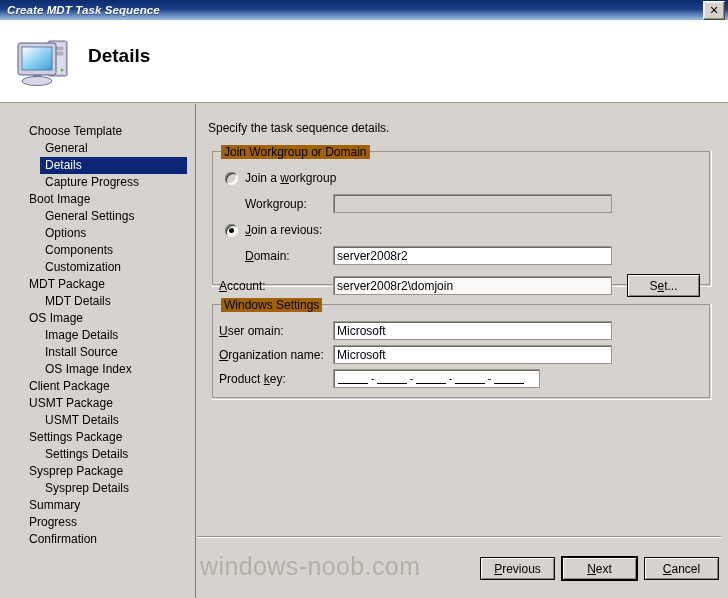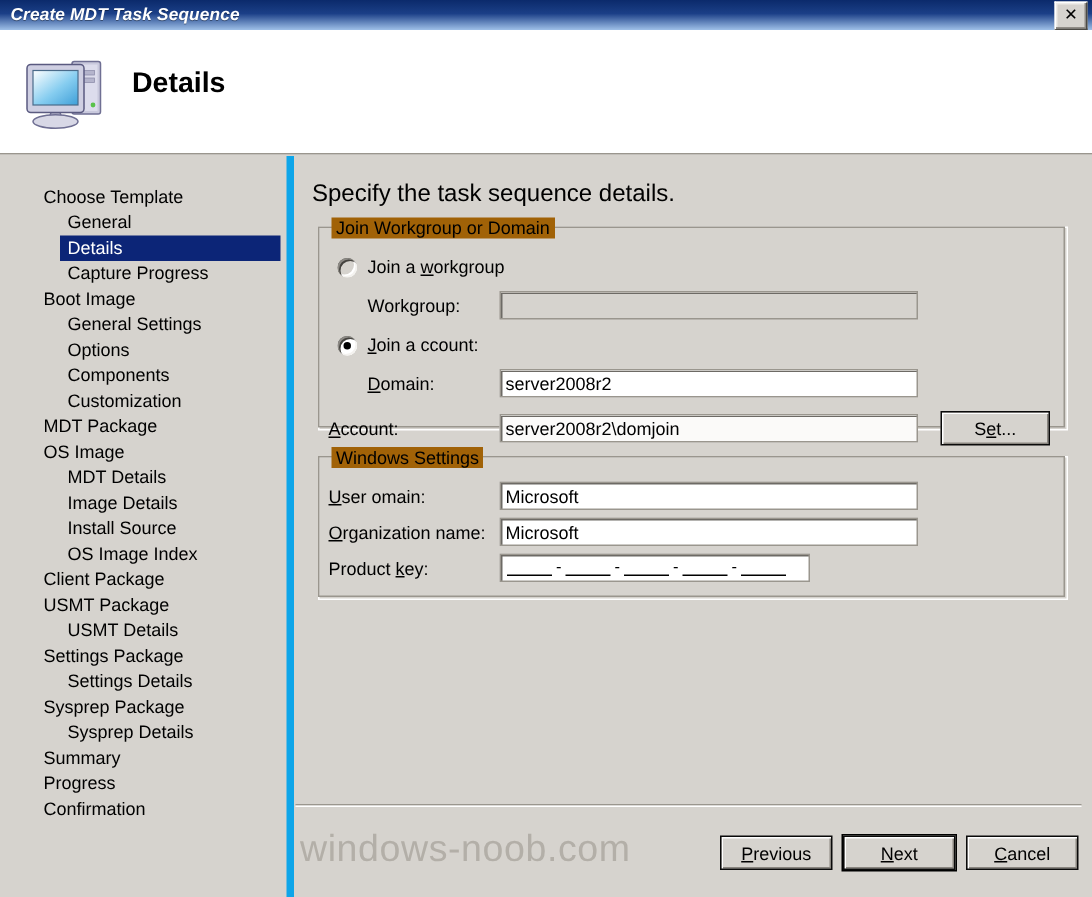--- a/index.html
+++ b/index.html
@@ -90,21 +90,21 @@
   }
 
   
   .sidebar {
     position: absolute;
     left: 0;
     top: 104px;
     width: 196px;
     height: 494px;
     background: #d6d3ce;
-    border-right: 5px solid #0ea5e9;
+    border-right: 1px solid #0ea5e9;
     box-sizing: border-box;
   }
   .sidebar-inner {
     position: absolute;
     left: 0; top: 19px;
     width: 196px;
   }
   .nav-item {
     height: 17px;
     line-height: 17px;
@@ -129,21 +129,21 @@
     top: 104px;
     width: 531px;
     height: 494px;
     background: #d6d3ce;
     box-sizing: border-box;
   }
   .intro-text {
     position: absolute;
     left: 11px;
     top: 17px;
-    font-size: 16px;
+    font-size: 12px;
     color: #000000;
   }
 
   
   .groupbox {
     position: absolute;
     border: 1px solid #ffffff;
     box-sizing: border-box;
   }
   .groupbox::before {
@@ -348,22 +348,22 @@
         <div class="nav-item level0">Choose Template</div>
         <div class="nav-item level1">General</div>
         <div class="nav-item level1 selected">Details</div>
         <div class="nav-item level1">Capture Progress</div>
         <div class="nav-item level0">Boot Image</div>
         <div class="nav-item level1">General Settings</div>
         <div class="nav-item level1">Options</div>
         <div class="nav-item level1">Components</div>
         <div class="nav-item level1">Customization</div>
         <div class="nav-item level0">MDT Package</div>
+        <div class="nav-item level1">MDT Details</div>
         <div class="nav-item level0">OS Image</div>
-        <div class="nav-item level1">MDT Details</div>
         <div class="nav-item level1">Image Details</div>
         <div class="nav-item level1">Install Source</div>
         <div class="nav-item level1">OS Image Index</div>
         <div class="nav-item level0">Client Package</div>
         <div class="nav-item level0">USMT Package</div>
         <div class="nav-item level1">USMT Details</div>
         <div class="nav-item level0">Settings Package</div>
         <div class="nav-item level1">Settings Details</div>
         <div class="nav-item level0">Sysprep Package</div>
         <div class="nav-item level1">Sysprep Details</div>
@@ -380,21 +380,21 @@
     <div class="groupbox" id="group-join">
       <div class="groupbox-title">Join Workgroup or Domain</div>
 
       <div class="radio unchecked" style="left:12px; top:20px;"></div>
       <div class="row-label" style="left:32px; top:19px;"><span>Join a </span><span class="accesskey">w</span><span>orkgroup</span></div>
 
       <div class="row-label" style="left:32px; top:45px;">Workgroup:</div>
       <div class="textbox disabled" style="left:120px; top:42px; width:279px;"></div>
 
       <div class="radio checked" style="left:12px; top:72px;"></div>
-      <div class="row-label" style="left:32px; top:71px;"><span class="accesskey">J</span><span>oin a ccount:</span></div>
+      <div class="row-label" style="left:32px; top:71px;"><span class="accesskey">J</span><span>oin a revious:</span></div>
 
       <div class="row-label" style="left:32px; top:97px;"><span class="accesskey">D</span><span>omain:</span></div>
       <div class="textbox" style="left:120px; top:94px; width:279px;">server2008r2</div>
 
       <div class="row-label" style="left:6px; top:127px;"><span class="accesskey">A</span><span>ccount:</span></div>
       <div class="textbox readonly" style="left:120px; top:124px; width:279px;">server2008r2\domjoin</div>
       <div class="button" style="left:414px; top:122px; width:73px;">
           <span>S</span>
           <span class="accesskey">e</span>
           <span>t...</span>

